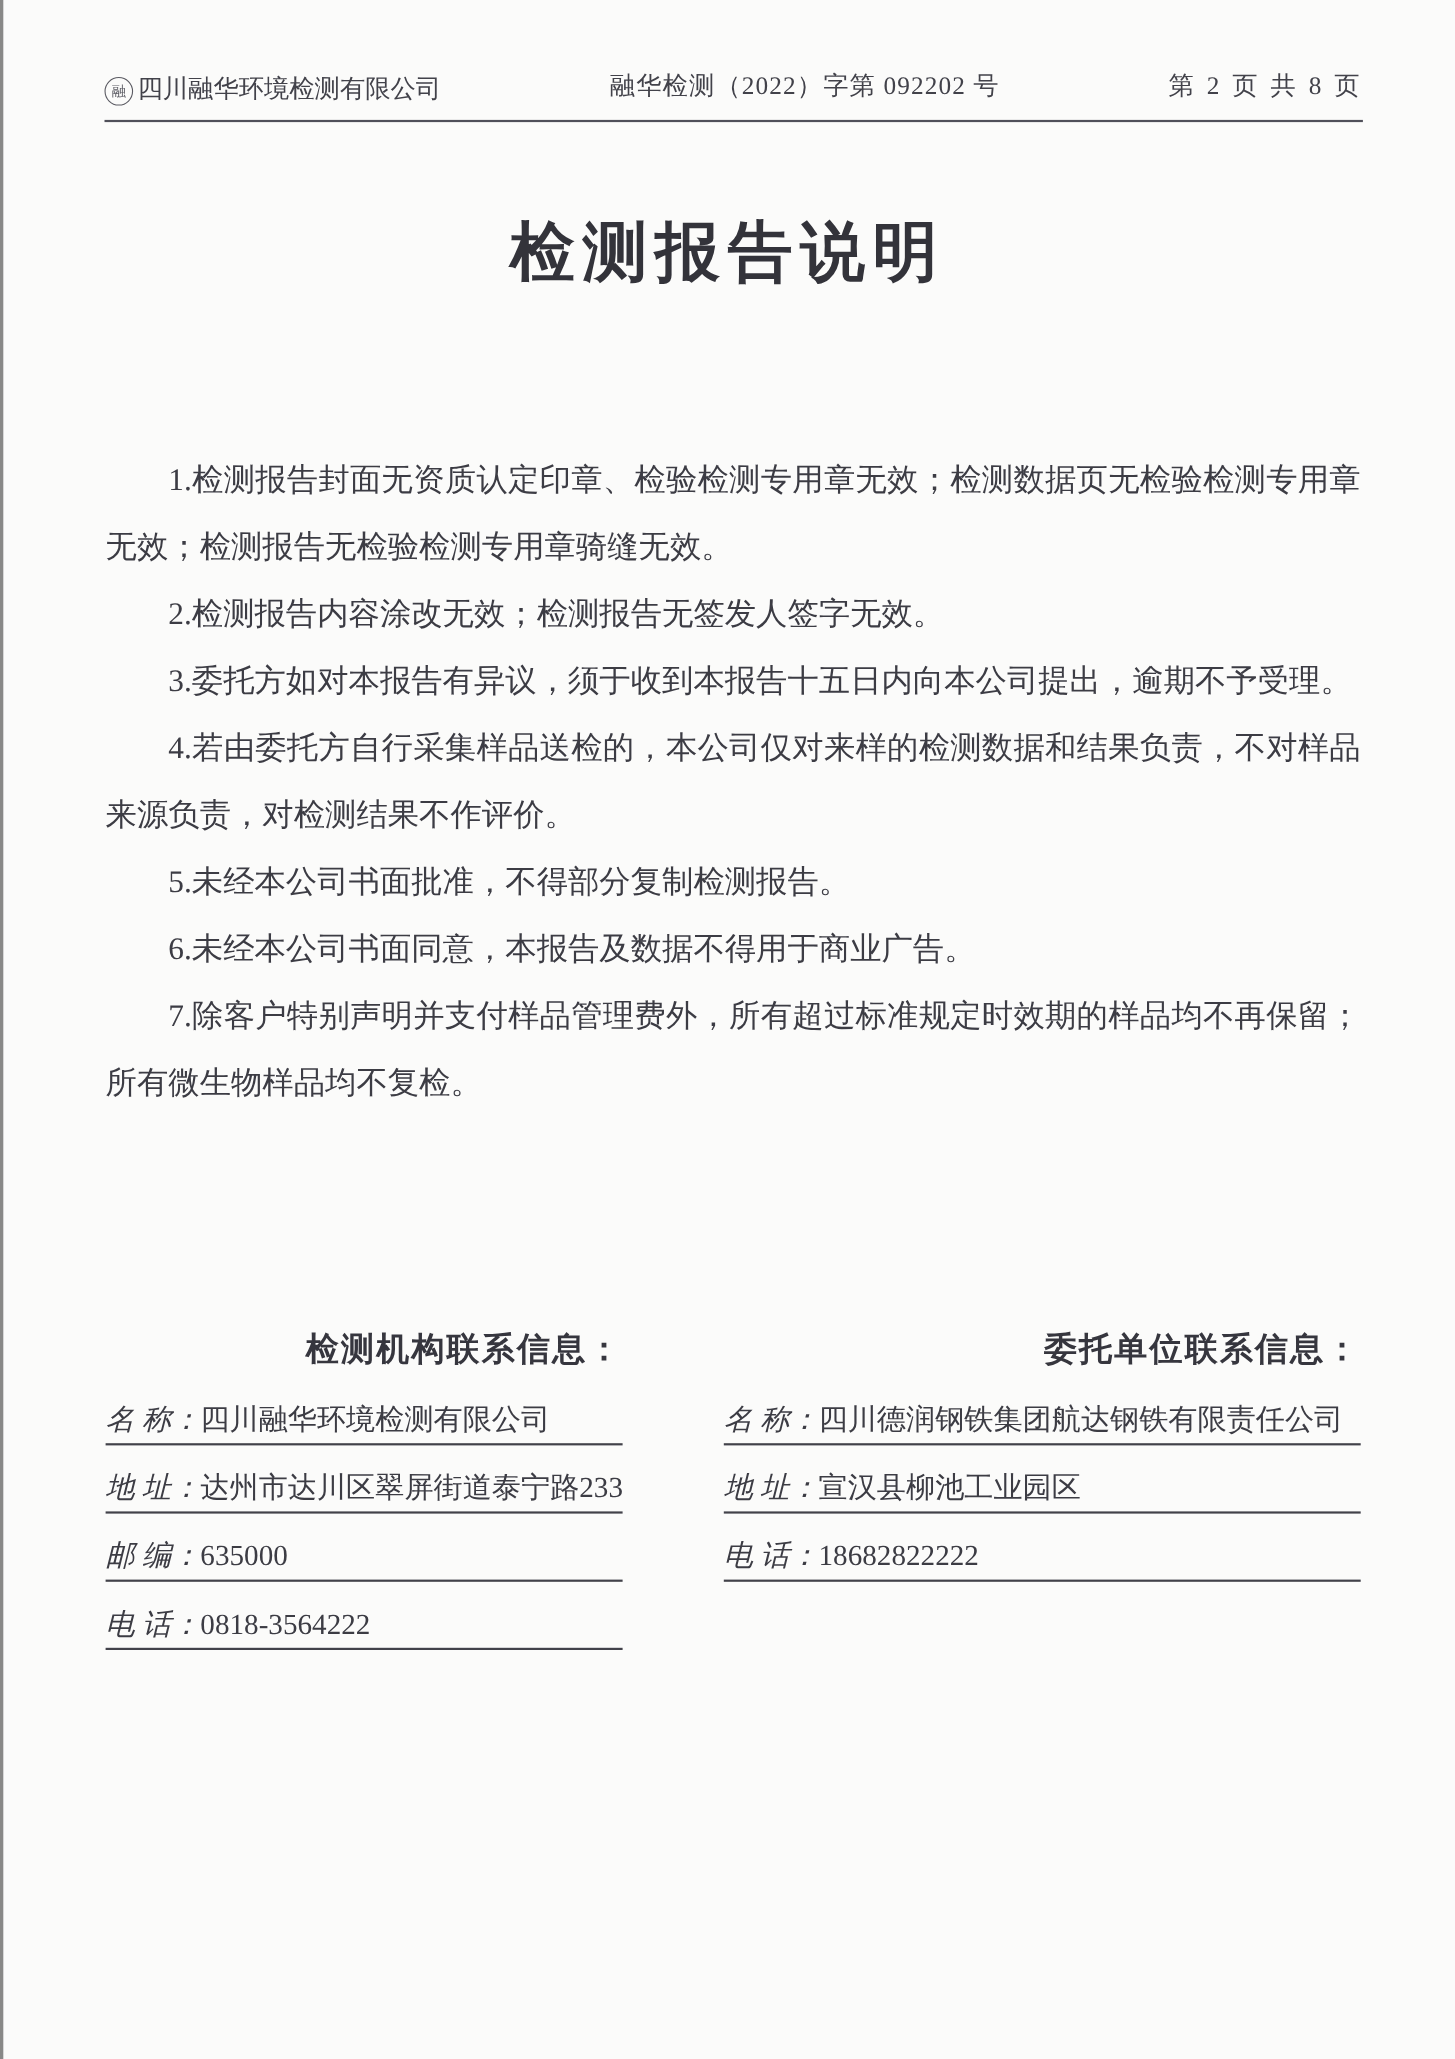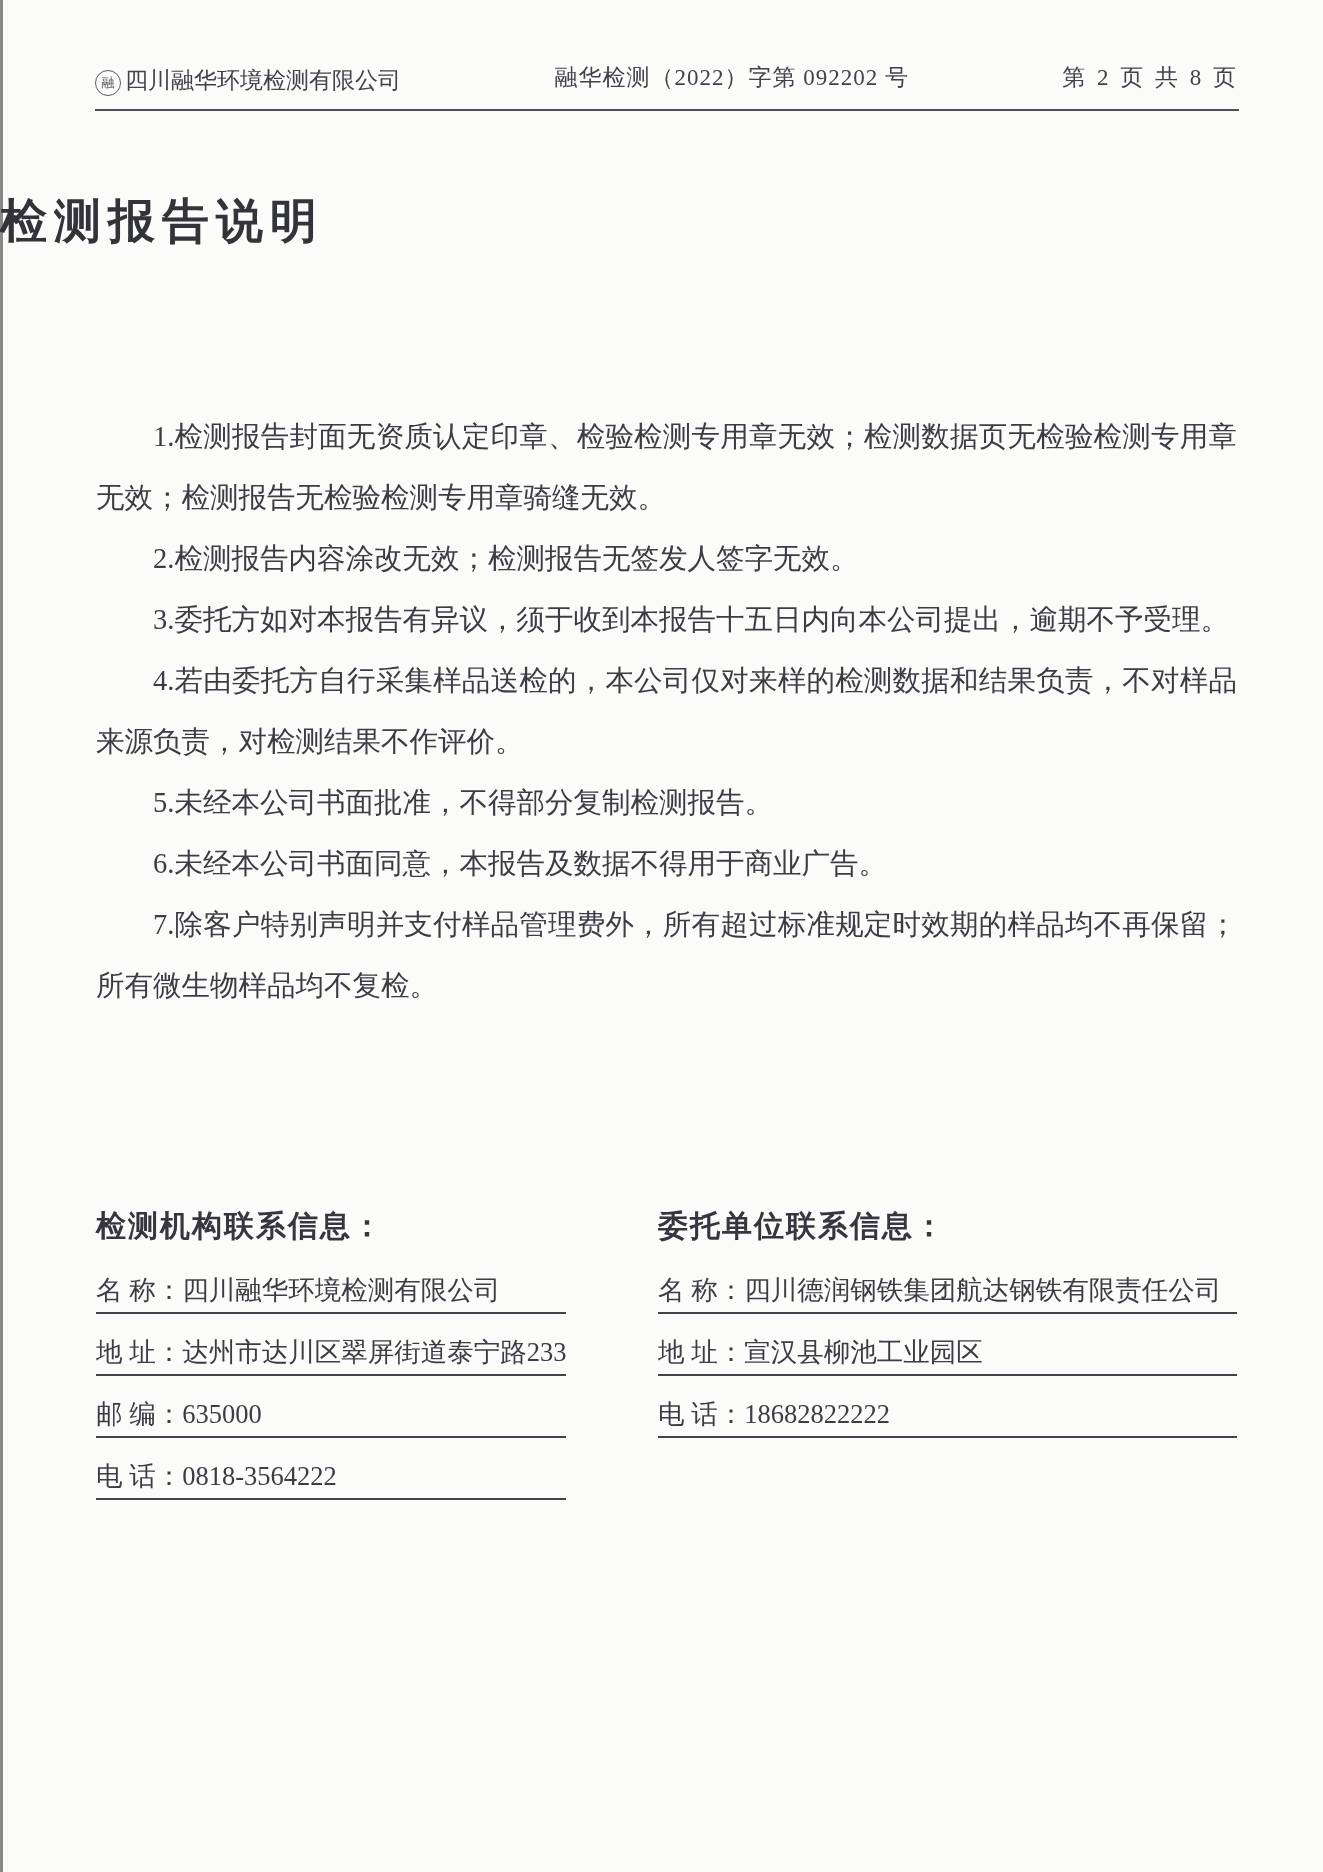--- a/index.html
+++ b/index.html
@@ -36,55 +36,56 @@
     display: inline-flex; align-items: center; justify-content: center;
     width: 24px; height: 24px; margin-right: 4px;
     border: 1.5px solid #5a5a62; border-radius: 50%;
     font-size: 13px; line-height: 1; color: #5a5a62;
     position: relative; top: 2px;
   }
 
   
   .title {
     position: absolute; top: 190px; left: 0; right: 0;
-    margin: 0; 
-    font-size: 47px; font-weight: bold; letter-spacing: 7px;
+    margin: 0; text-align: center;
+    font-size: 59px; font-weight: bold; letter-spacing: 7px;
     color: #33333a;
   }
 
   
   .notes {
     position: absolute; top: 406px; left: 96px; right: 86px;
     font-size: 28.5px; line-height: 61px;
     text-align: justify; color: #3c3c44;
   }
   .notes p { margin: 0; text-indent: 2em; }
 
   
   .contacts {
     position: absolute; top: 1206px; left: 96px; right: 86px;
     display: flex;
+    text-align: right;
   }
   .ccol-left  { width: 470px; margin-right: 92px; flex: 0 0 auto; }
   .ccol-right { flex: 1 1 auto; }
   .cheading {
     margin: 0;
     font-family: "Liberation Sans", "DejaVu Sans", sans-serif;
     font-size: 30px; font-weight: bold; letter-spacing: 2px;
     color: #36363e;
   }
   .crow {
     display: flex; align-items: flex-end;
     margin-top: 23px; padding-bottom: 6px;
     border-bottom: 2px solid #42424a;
     font-size: 26.5px; line-height: 31px; color: #3c3c44;
     white-space: nowrap; overflow: hidden;
   }
   .crow:first-of-type { margin-top: 28px; }
-  .clabel { flex: 0 0 auto; }
+  .clabel { flex: 0 0 auto; font-style: italic; }
   .cvalue { flex: 0 0 auto; }
 
   
   .footer {
     position: absolute; left: 95px; right: 84px; top: 1710px;
     border-top: 3px solid #43434b;
     padding-top: 5px;
   }
   .footer-text {
     font-size: 17.5px; letter-spacing: 1.2px; color: #4a4a52;

